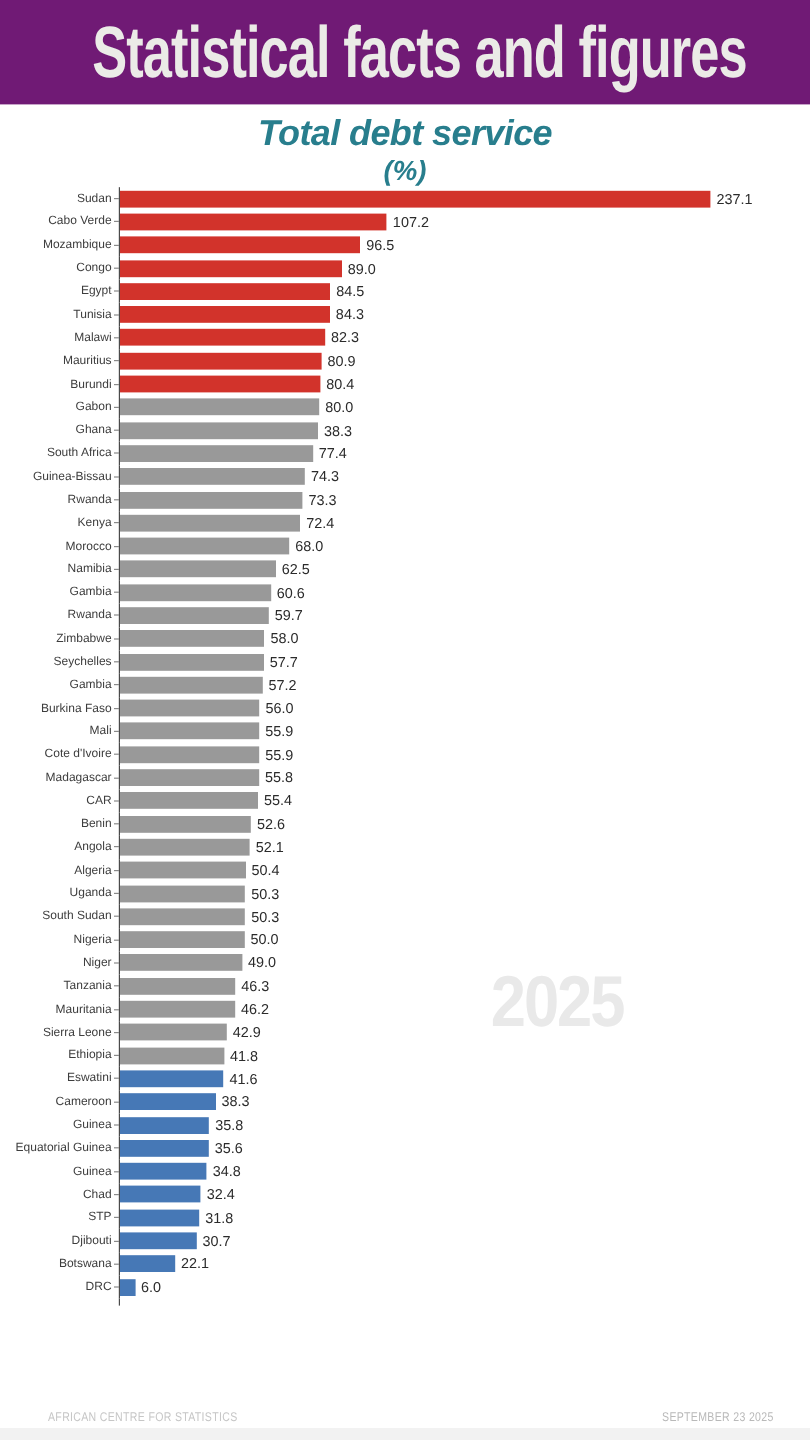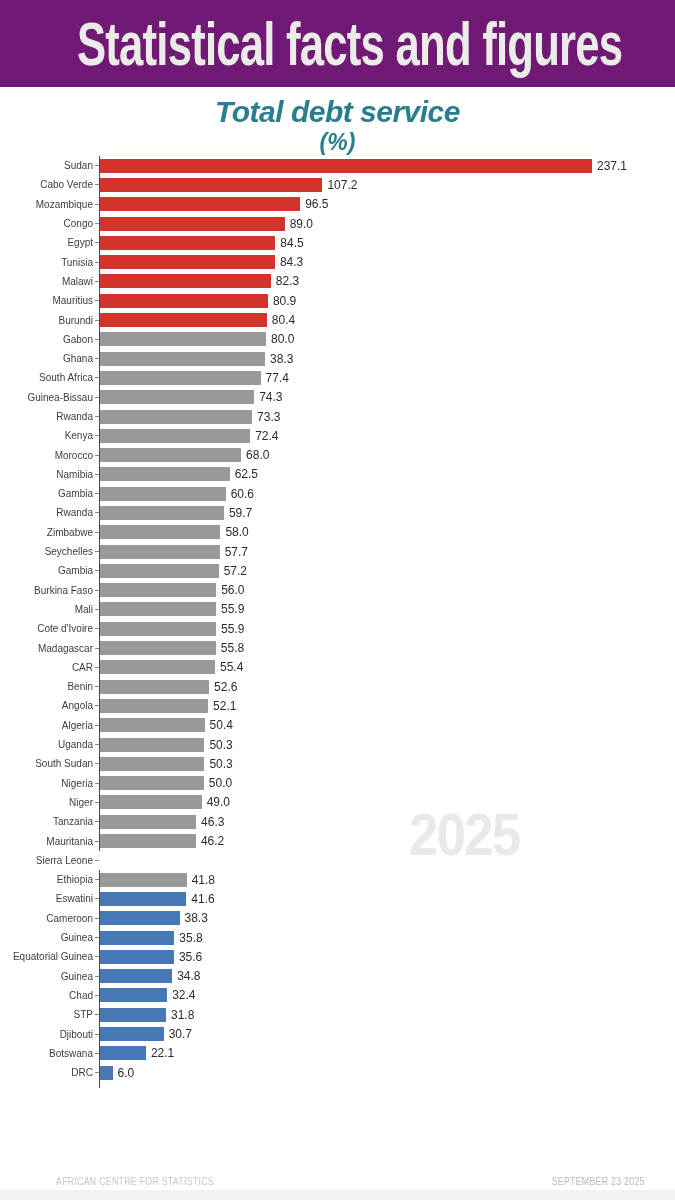--- a/index.html
+++ b/index.html
@@ -95,21 +95,21 @@
     transform-origin: left top;
   }
   .footer {
     position: absolute;
     left: 0; right: 0;
     top: 1172px;
     height: 18px;
     display: flex;
     justify-content: space-between;
     align-items: center;
-    padding: 0 30px 0 56px;
+    padding: 0 30px 0 40px;
   }
   .footer-left {
     font-size: 10px;
     color: #C6C6C6;
     letter-spacing: 0.3px;
     transform: scale(0.88, 1.05);
     transform-origin: left center;
     white-space: nowrap;
   }
   .footer-right {
@@ -427,20 +427,24 @@
         <span class="lbl">Mauritania</span>
         <span class="tick"></span>
         <div class="track">
           <div class="bar" style="width: 95.9px; background: rgb(153, 153, 153);"></div>
           <span class="val">46.2</span>
         </div>
       </div>
       <div class="row">
         <span class="lbl">Sierra Leone</span>
         <span class="tick"></span>
+        <div class="track">
+          <div class="bar" style="width: 89px; background: rgb(153, 153, 153);"></div>
+          <span class="val">42.9</span>
+        </div>
       </div>
       <div class="row">
         <span class="lbl">Ethiopia</span>
         <span class="tick"></span>
         <div class="track">
           <div class="bar" style="width: 86.7px; background: rgb(153, 153, 153);"></div>
           <span class="val">41.8</span>
         </div>
       </div>
       <div class="row">

